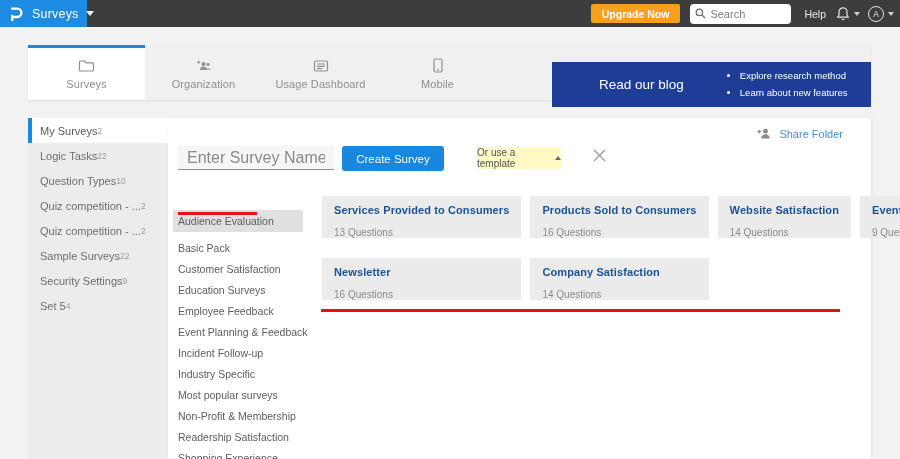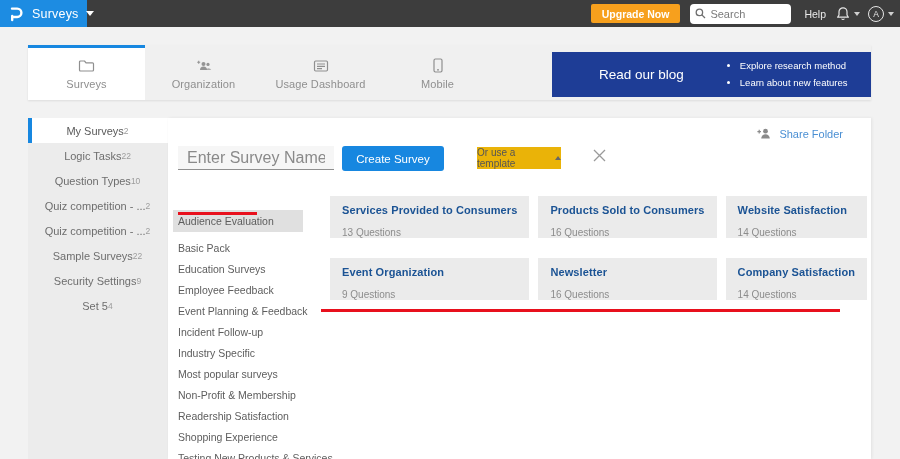--- a/index.html
+++ b/index.html
@@ -36,64 +36,64 @@
                    color:#e6e6e6; font-size:8.5px; display:flex; align-items:center; justify-content:center; }
 
   
   .header { position:absolute; left:28px; top:45px; width:843px; height:55px; background:#f0f0f0;
             box-shadow:0 1px 2px rgba(0,0,0,.09); }
   .tabs { display:flex; height:55px; }
   .tab { width:117px; height:55px; display:flex; flex-direction:column; align-items:center;
          justify-content:center; gap:5px; cursor:pointer; border-top:3px solid transparent; }
   .tab.active { background:#fff; border-top-color:#1787e0; }
   .tab-label { font-size:11px; color:#8f8f8f; letter-spacing:.1px; }
-  .banner { position:absolute; right:0; top:7px; width:319px; height:45px; background:#1e3d96;
+  .banner { position:absolute; right:0; top:17px; width:319px; height:45px; background:#1e3d96;
             display:flex; align-items:center; cursor:pointer; }
   .banner-title { color:#fff; font-size:13.5px; margin-left:47px; white-space:nowrap; }
   .banner-bullets { margin-left:44px; list-style:disc; color:#fff; padding-left:12px; }
   .banner-bullets li { font-size:9.5px; line-height:1.75; white-space:nowrap; }
 
   
   .sidebar { position:absolute; left:28px; top:118px; width:140px; height:341px; background:#ececec; }
-  .side-item { height:25px; display:flex; align-items:center; justify-content:center;
+  .side-item { height:25px; display:flex; align-items:center; justify-content:flex-start;
                padding:0 13px 0 12px; cursor:pointer; }
   .side-item.active { background:#fff; border-left:4px solid #1787e0; padding-left:8px; }
   .side-label { font-size:11px; color:#6e6e6e; white-space:nowrap; overflow:hidden; }
   .side-item.active .side-label { color:#5a5a5a; }
   .side-count { font-size:8.5px; color:#9d9d9d; }
 
   
   .main { position:absolute; left:168px; top:118px; width:703px; height:341px; background:#fff;
           box-shadow:1px 0 3px rgba(0,0,0,.07); }
   .share-folder { position:absolute; top:9px; right:28px; display:flex; align-items:center; gap:7px; cursor:pointer; }
   .share-folder-label { font-size:11px; color:#4a8fd3; }
 
   .survey-name-input { position:absolute; left:10px; top:28px; width:156px; height:24px;
                        background:#f6f6f6; border:none; outline:none; border-bottom:1px solid #8f8f8f;
                        font-family:inherit; font-size:16px; color:#444; padding:0 9px; }
   .survey-name-input::placeholder { color:#8a8a8a; }
   .create-btn { position:absolute; left:174px; top:28px; width:102px; height:25px; background:#1787e0;
                 color:#fff; font-family:inherit; font-size:11.5px; border:none; border-radius:3px; cursor:pointer; }
-  .template-dropdown { position:absolute; left:309px; top:29px; width:84px; height:22px; background:#eab308;
+  .template-dropdown { position:absolute; left:309px; top:29px; width:84px; height:22px; background:#fef9c3;
                        display:flex; align-items:center; justify-content:center; gap:7px; cursor:pointer; }
   .template-dropdown-label { font-size:10px; color:#555; }
   .caret-up { display:inline-block; width:0; height:0; border-left:3.5px solid transparent;
               border-right:3.5px solid transparent; border-bottom:4.5px solid #666; }
   .close-btn { position:absolute; left:424px; top:30px; width:16px; height:16px; cursor:pointer; }
 
   
   .categories { position:absolute; left:5px; top:76px; width:133px; }
   .category-item { height:21px; display:flex; align-items:center; padding-left:5px; cursor:pointer; }
   .category-item:first-child { height:22px; background:#e0e0e0; width:130px; margin-bottom:5px;margin-top:16px; }
   .category-label { font-size:10.5px; color:#5d5d5d; white-space:nowrap; }
   .annotation-underline { position:absolute; left:10px; top:94px; width:79px; height:2.5px; background:#e8101d; }
 
   
-  .cards { position:absolute; left:162px; top:78px; width:533px;
-           display:grid; grid-template-columns:repeat(3,1fr); column-gap:9px; row-gap:20px; }
+  .cards { position:absolute; left:154px; top:78px; width:533px;
+           display:grid; grid-template-columns:repeat(4,1fr); column-gap:9px; row-gap:20px; }
   .card { height:42px; background:#ebebeb; padding:8px 12px; cursor:pointer; }
   .card-title { font-size:11px; font-weight:bold; color:#1b5394; letter-spacing:.1px; white-space:nowrap; }
   .card-questions { font-size:10px; color:#8c8c8c; margin-top:11px; }
   .annotation-line { position:absolute; left:153px; top:191px; width:519px; height:3px; background:#e8101d; }
 
   svg { display:block; }
 </style>
 </head>
 <body>
 
@@ -247,20 +247,23 @@
   </div>
 
   <div class="categories">
     <div class="category-item">
       <span class="category-label">Audience Evaluation</span>
     </div>
     <div class="category-item">
       <span class="category-label">Basic Pack</span>
     </div>
     <div class="category-item">
+      <span class="category-label">Customer Satisfaction</span>
+    </div>
+    <div class="category-item">
       <span class="category-label">Education Surveys</span>
     </div>
     <div class="category-item">
       <span class="category-label">Employee Feedback</span>
     </div>
     <div class="category-item">
       <span class="category-label">Event Planning &amp; Feedback</span>
     </div>
     <div class="category-item">
       <span class="category-label">Incident Follow-up</span>

